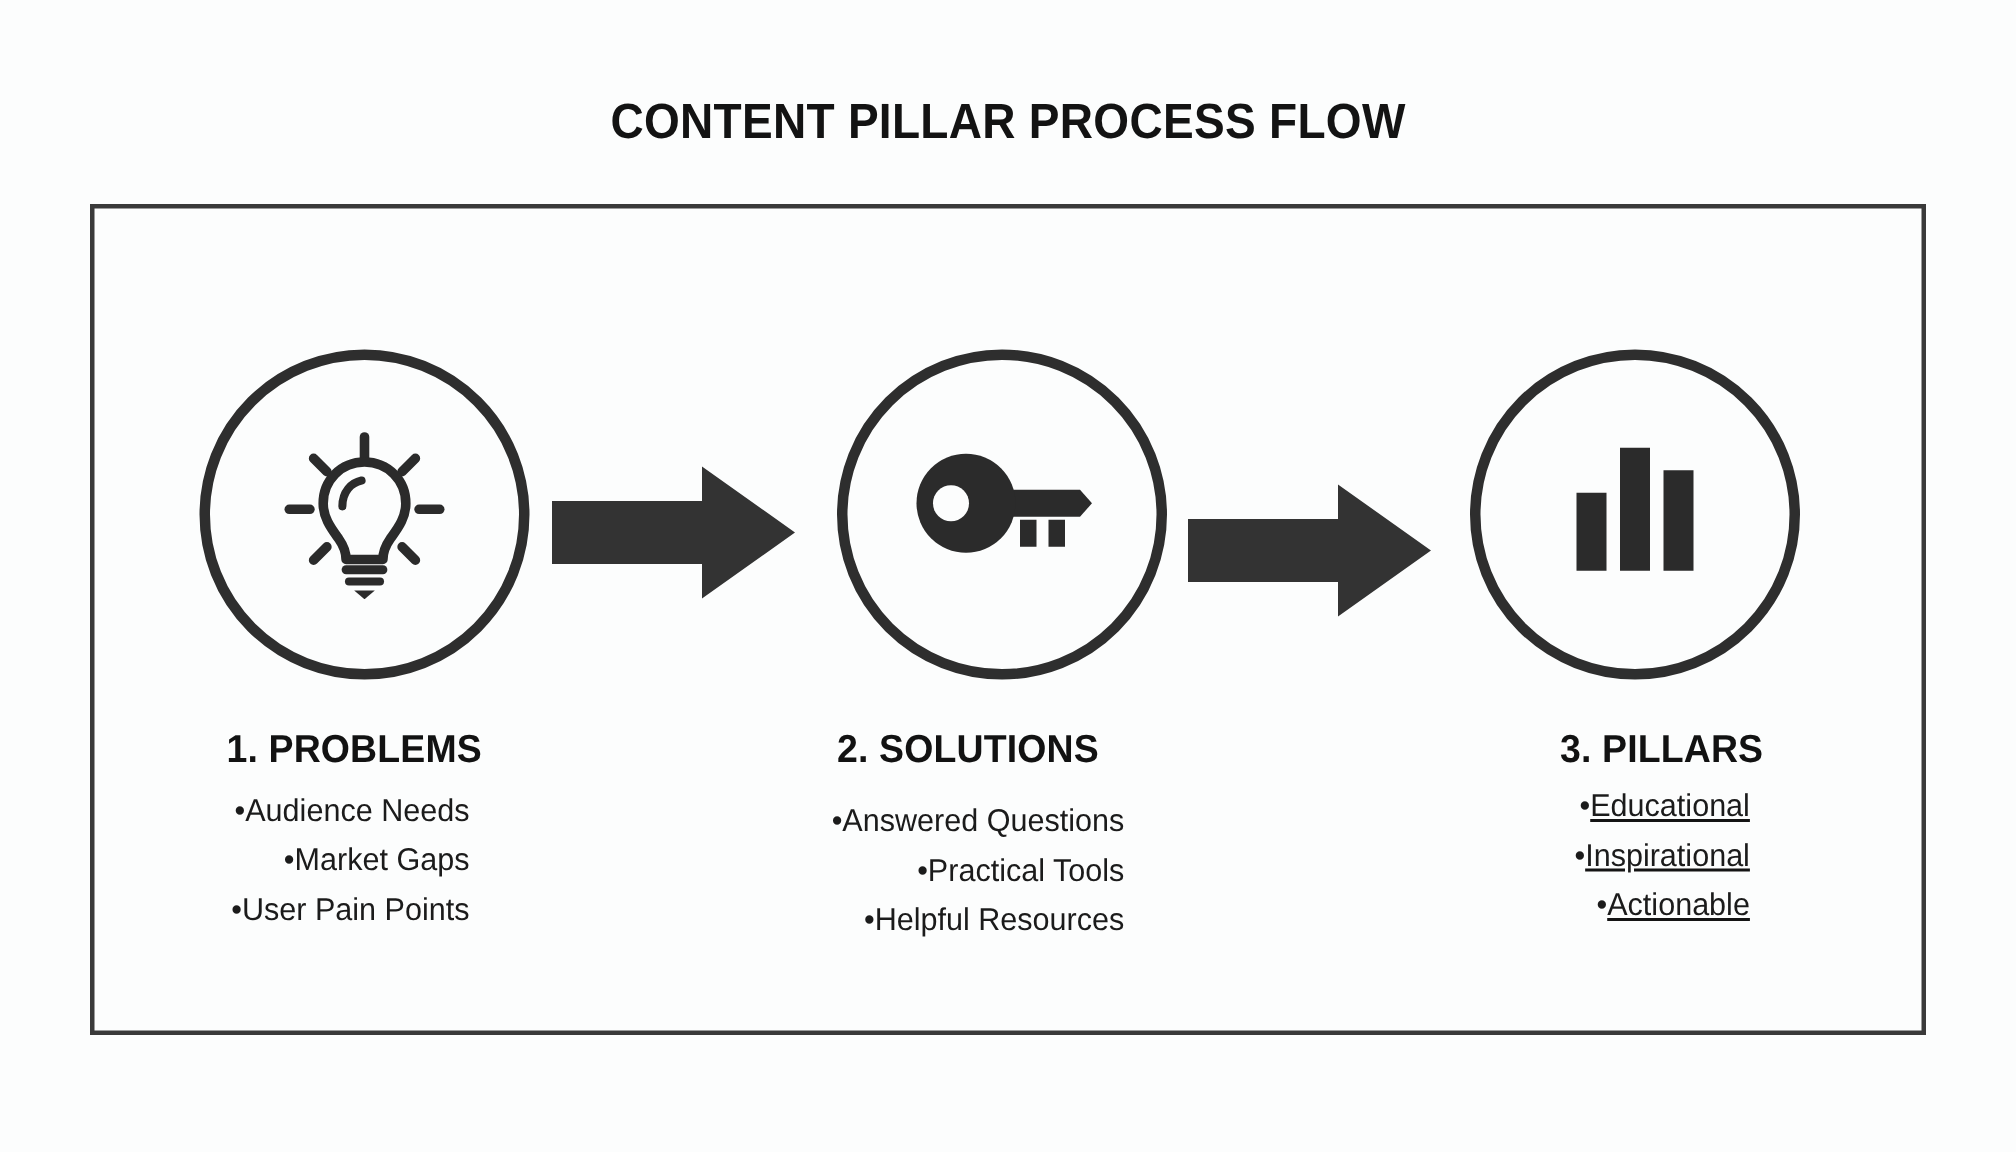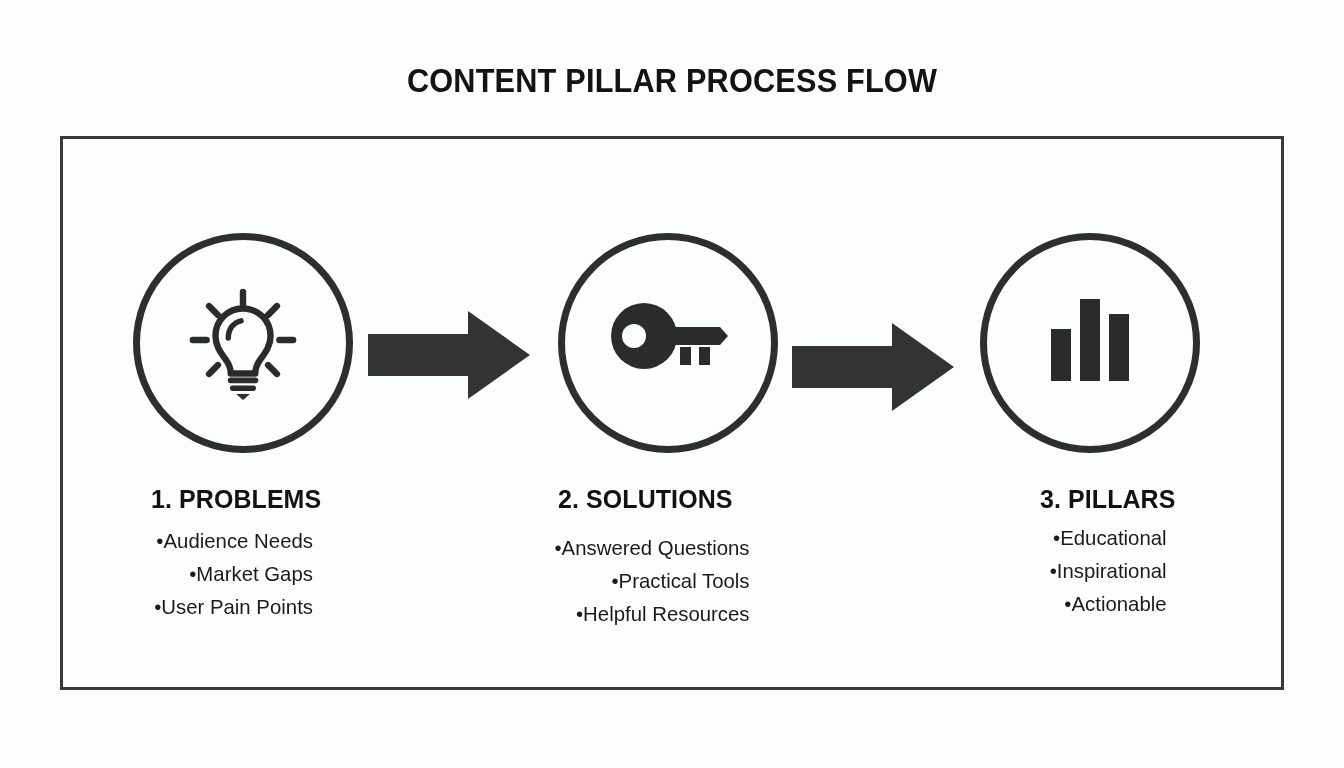--- a/index.html
+++ b/index.html
@@ -118,21 +118,21 @@
   #col-1 { left: 139px; top: 484px; }
   #col-1 .col-heading { margin-left: 12px; }
   #col-1 .col-list { margin-top: 9px; margin-left: 0px; }
   
   #col-2 { left: 548px; top: 484px; }
   #col-2 .col-heading { margin-left: 10px; }
   #col-2 .col-list { margin-top: 16px; margin-left: 0px; }
   
   #col-3 { left: 1020px; top: 484px; }
   #col-3 .col-heading { margin-left: 20px; }
-  #col-3 .col-list { margin-top: 6px; margin-left: 0px; }
+  #col-3 .col-list { margin-top: 6px; margin-left: 0px; text-decoration: underline; }
 </style>
 </head>
 <body>
 
 <div id="slide">
 
   <div class="title">CONTENT PILLAR PROCESS FLOW</div>
 
   <div class="frame"></div>
 

